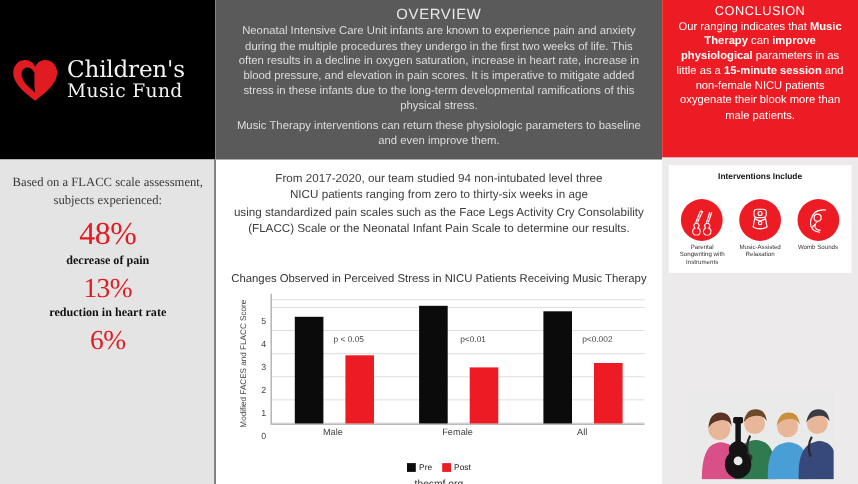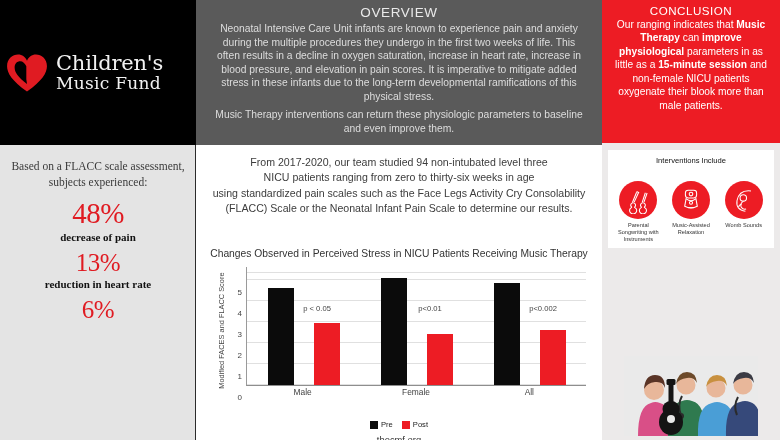--- a/index.html
+++ b/index.html
@@ -12,21 +12,21 @@
   .poster{position:relative;width:780px;height:440px;}
 
   
   .col-left{position:absolute;left:0;top:0;width:196px;height:440px;}
   .col-mid{position:absolute;left:196px;top:0;width:406px;height:440px;background:#fff;}
   .col-right{position:absolute;left:602px;top:0;width:178px;height:440px;background:#eceaea;}
 
   
   .logo-box{position:absolute;left:0;top:0;width:196px;height:145px;background:#000;}
   .logo-inner{position:absolute;left:0;top:0;width:168px;height:145px;
-    display:flex;align-items:center;justify-content:center;gap:7px;text-decoration:underline;}
+    display:flex;align-items:center;justify-content:flex-end;gap:7px;text-decoration:underline;}
   .heart-icon{width:44px;height:42px;flex:none;}
   .logo-words{display:flex;flex-direction:column;line-height:1.02;}
   .logo-l1{font-family:"DejaVu Serif",serif;font-size:21px;color:#f2f2f2;letter-spacing:-.2px;}
   .logo-l2{font-family:"DejaVu Serif",serif;font-size:17px;color:#f2f2f2;letter-spacing:.3px;margin-top:1px;}
 
   
   .stats{position:absolute;left:0;top:145px;width:196px;height:295px;background:#e4e4e4;
     box-sizing:border-box;padding:14px 10px 6px;text-align:center;font-family:Liberation Serif, serif;}
   .stats-lead{font-size:11.5px;color:#3a3a3a;line-height:1.35;margin-bottom:9px;}
   .big-num{color:#e01b22;font-size:29px;line-height:1.02;font-weight:400;letter-spacing:-.5px;}
@@ -77,21 +77,21 @@
   
   .conclusion{position:absolute;left:0;top:0;width:178px;height:143px;background:#ed1c24;
     box-sizing:border-box;padding:4px 10px;text-align:center;color:#fff;}
   .cc-title{font-size:11.6px;letter-spacing:.5px;margin-bottom:1px;}
   .cc-body{font-size:10.2px;line-height:1.32;}
   .cc-body b{font-weight:bold;}
 
   
   .interv{position:absolute;left:6px;top:150px;width:166px;height:98px;background:#fff;
     box-sizing:border-box;padding:6px 4px 2px;text-align:center;}
-  .iv-title{font-size:7.6px;font-weight:normal;color:#111;margin-bottom:16px;}
+  .iv-title{font-size:7.6px;font-weight:bold;color:#111;margin-bottom:16px;}
   .iv-row{display:flex;justify-content:space-around;align-items:flex-start;}
   .iv-item{width:50px;}
   .iv-circle{width:38px;height:38px;border-radius:50%;background:#ed1c24;margin:0 auto 3px;
     display:flex;align-items:center;justify-content:center;}
   .iv-cap{font-size:5.6px;color:#333;line-height:1.25;}
 
   
   .amta{position:absolute;left:4px;top:252px;width:170px;
     box-sizing:border-box;padding:2px 6px;text-align:center;color:#3b3b3b;}
   .amta p{margin:0;font-size:9.6px;line-height:1.33;}

